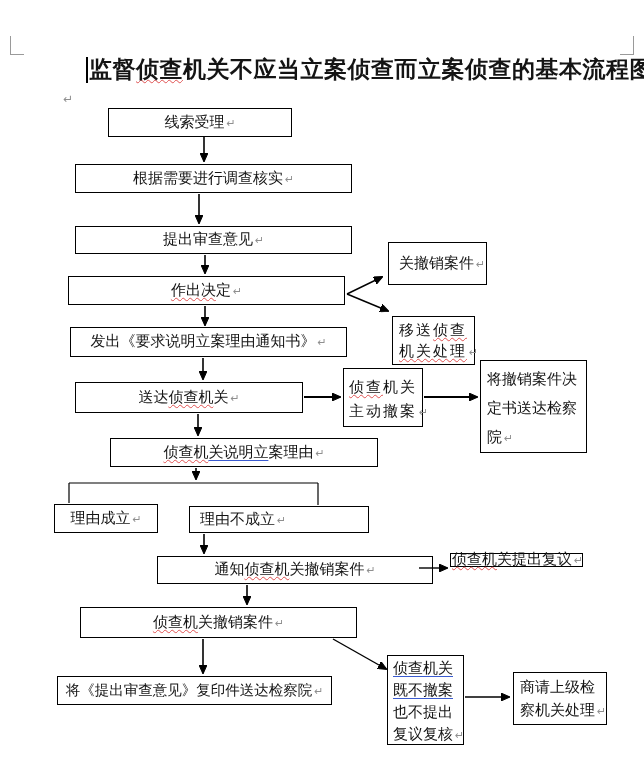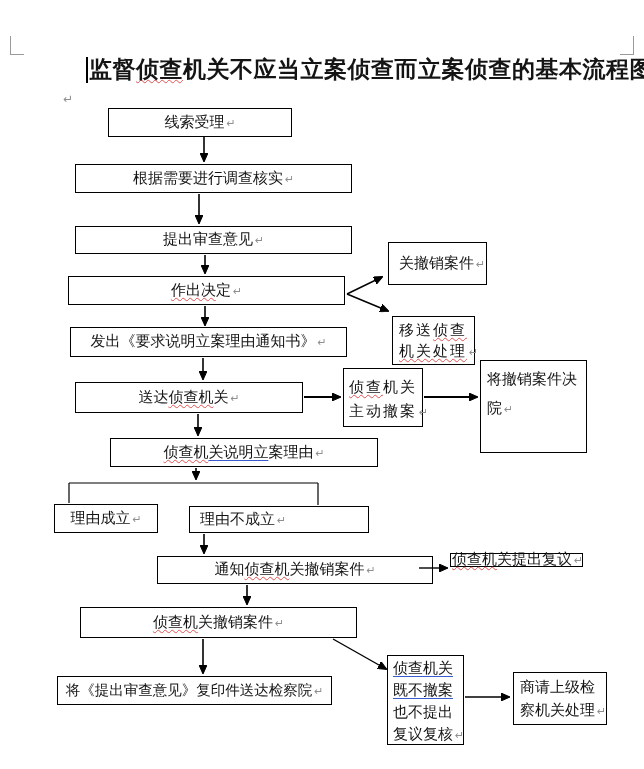--- a/index.html
+++ b/index.html
@@ -86,20 +86,21 @@
     <div class="bline"><span>送达</span><span class="u-red">侦查机</span><span>关</span><span class="pilcrow">↵</span></div>
   </div>
 
 <div class="box top" style="left:343px; top:368px; width:80px; height:59px; padding:6px 0 0 5px; letter-spacing:2px; line-height:24px;">
     <div class="bline"><span class="u-red">侦查</span><span>机关</span></div>
     <div class="bline"><span>主动撤案</span><span class="pilcrow">↵</span></div>
   </div>
 
 <div class="box top" style="left:480px; top:360px; width:107px; height:93px; padding:4px 0 0 6px; line-height:29px;">
     <div class="bline"><span>将撤销案件决</span></div>
+    <div class="bline"><span>定书送达检察</span></div>
     <div class="bline"><span>院</span><span class="pilcrow">↵</span></div>
   </div>
 
 <div class="box center" style="left:62px; top:438px; width:268px; height:29px;margin-left:48px;">
     <div class="bline"><span class="u-red">侦查机</span><span class="u-blue">关说明立</span><span>案理由</span><span class="pilcrow">↵</span></div>
   </div>
 
 <div class="box center" style="left:54px; top:504px; width:104px; height:29px;">
     <div class="bline"><span>理由成立</span><span class="pilcrow">↵</span></div>
   </div>

